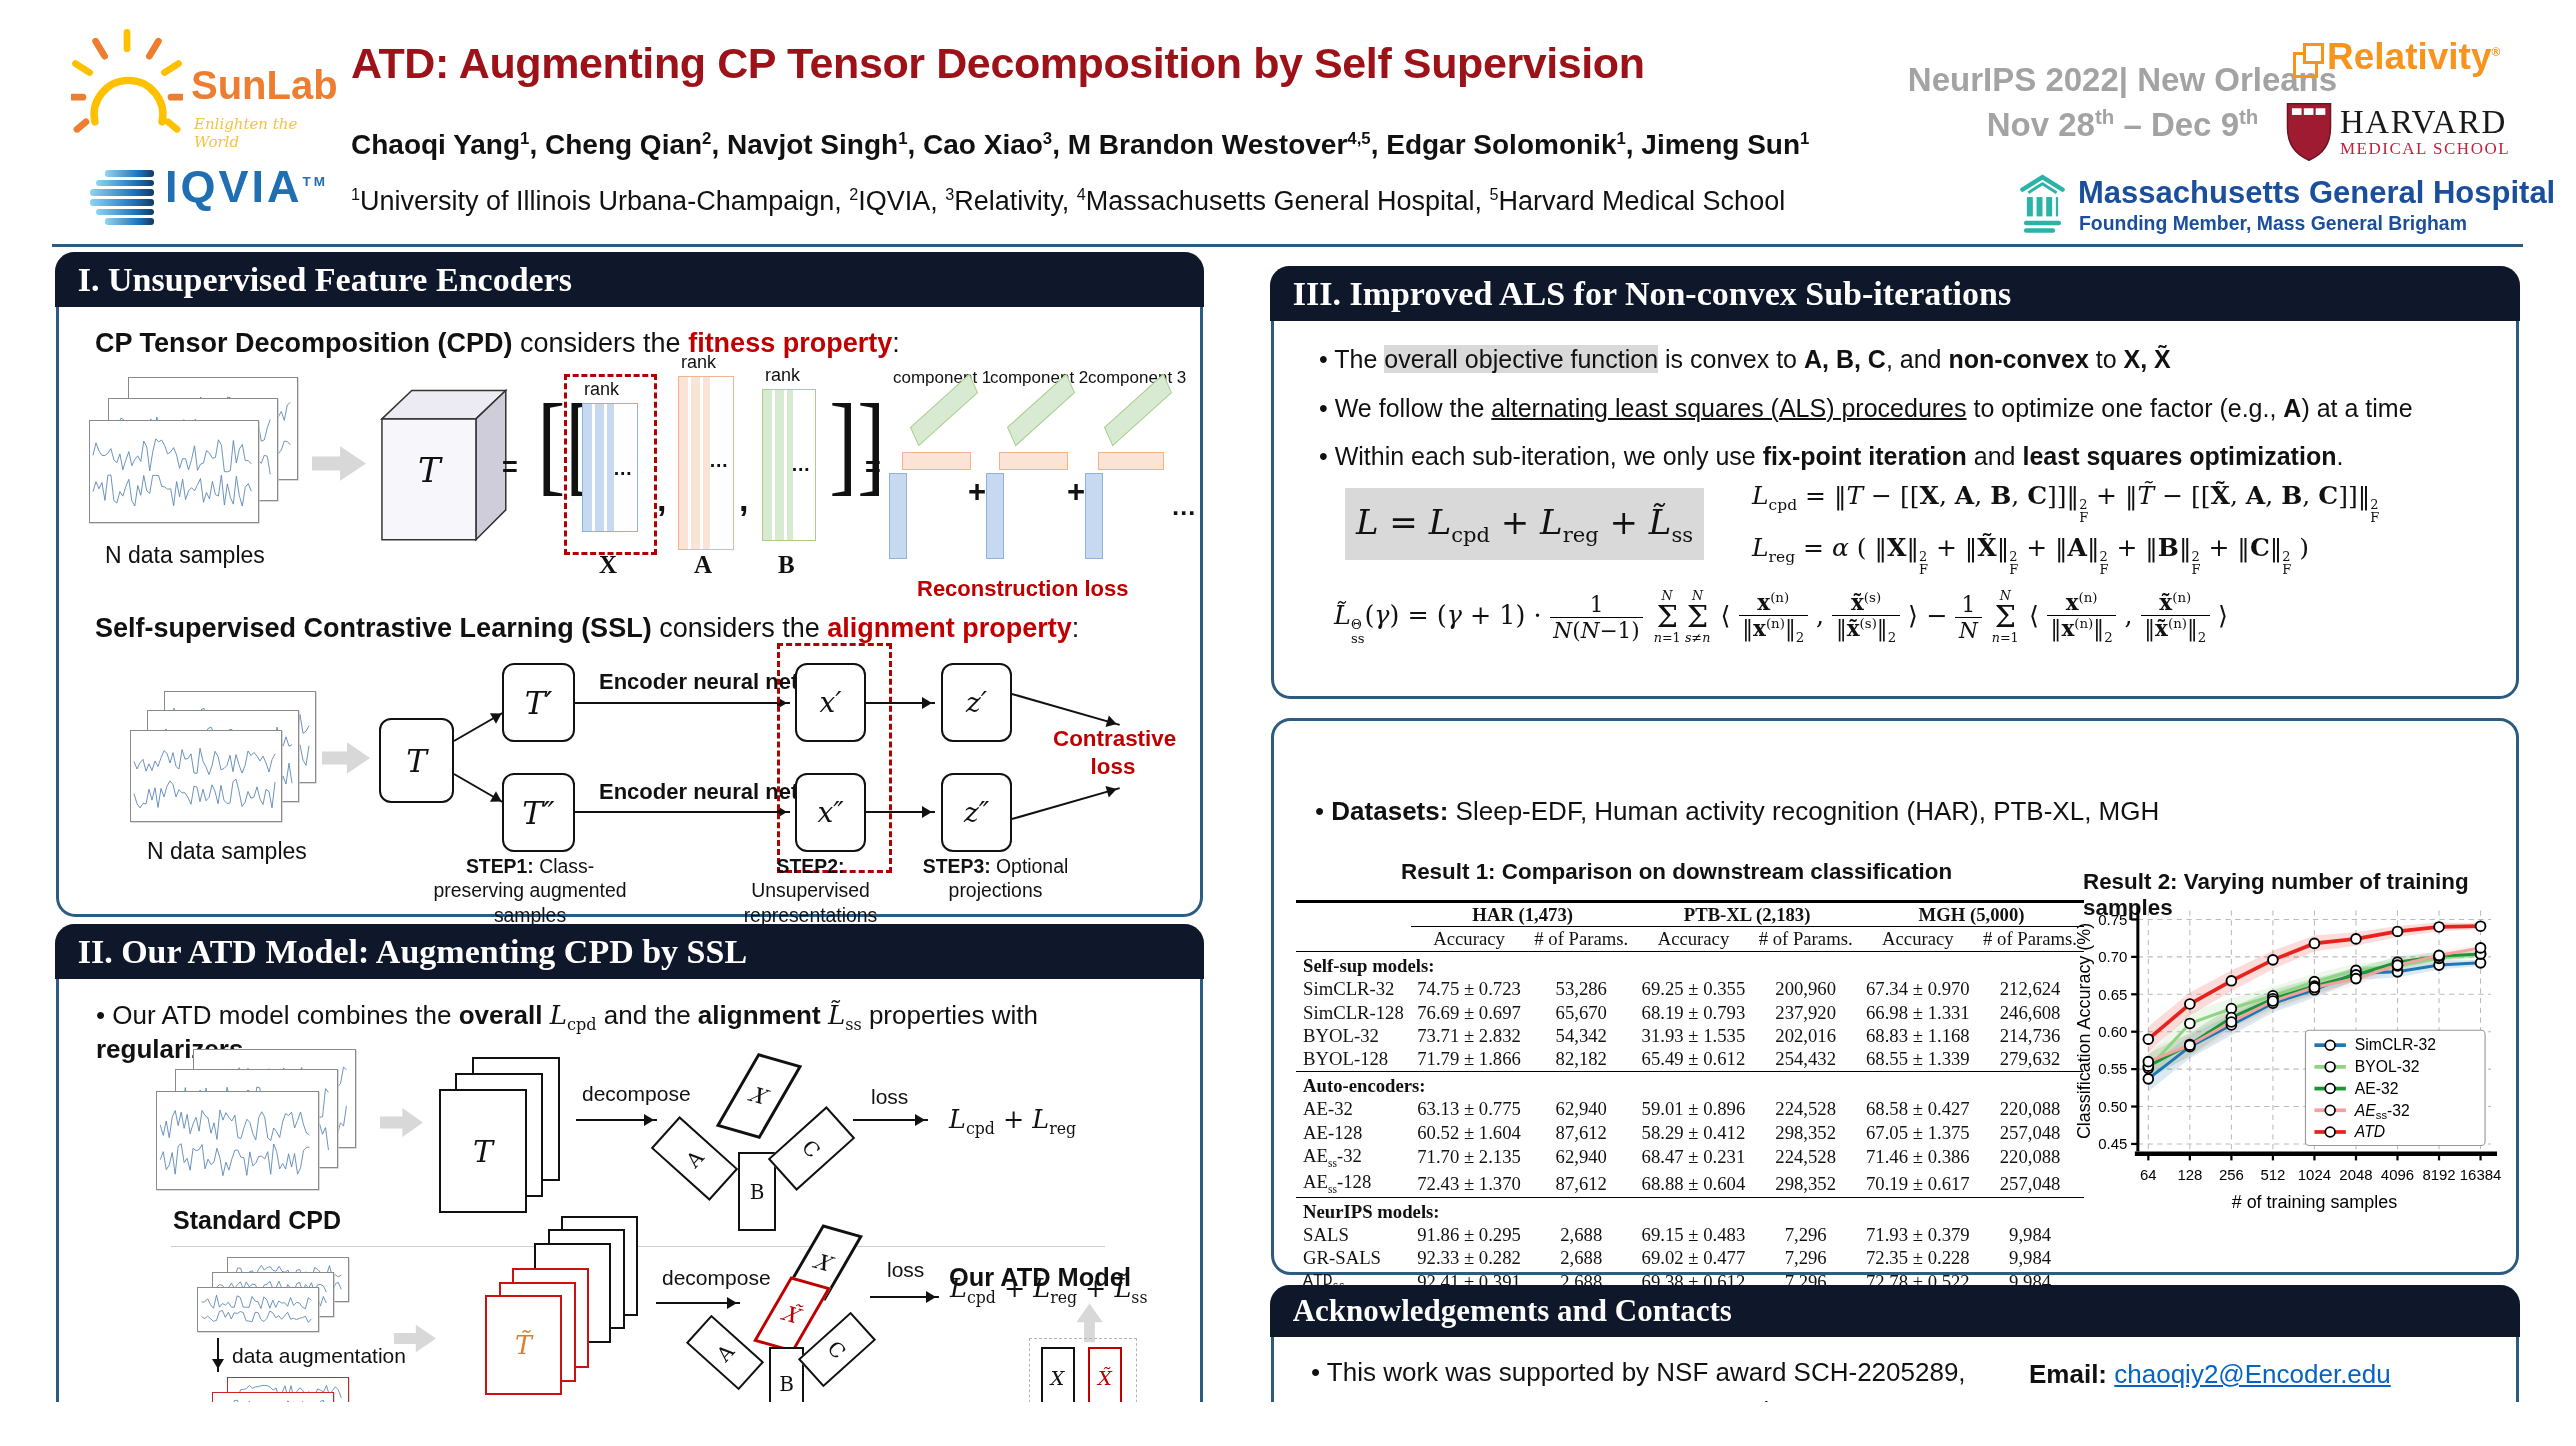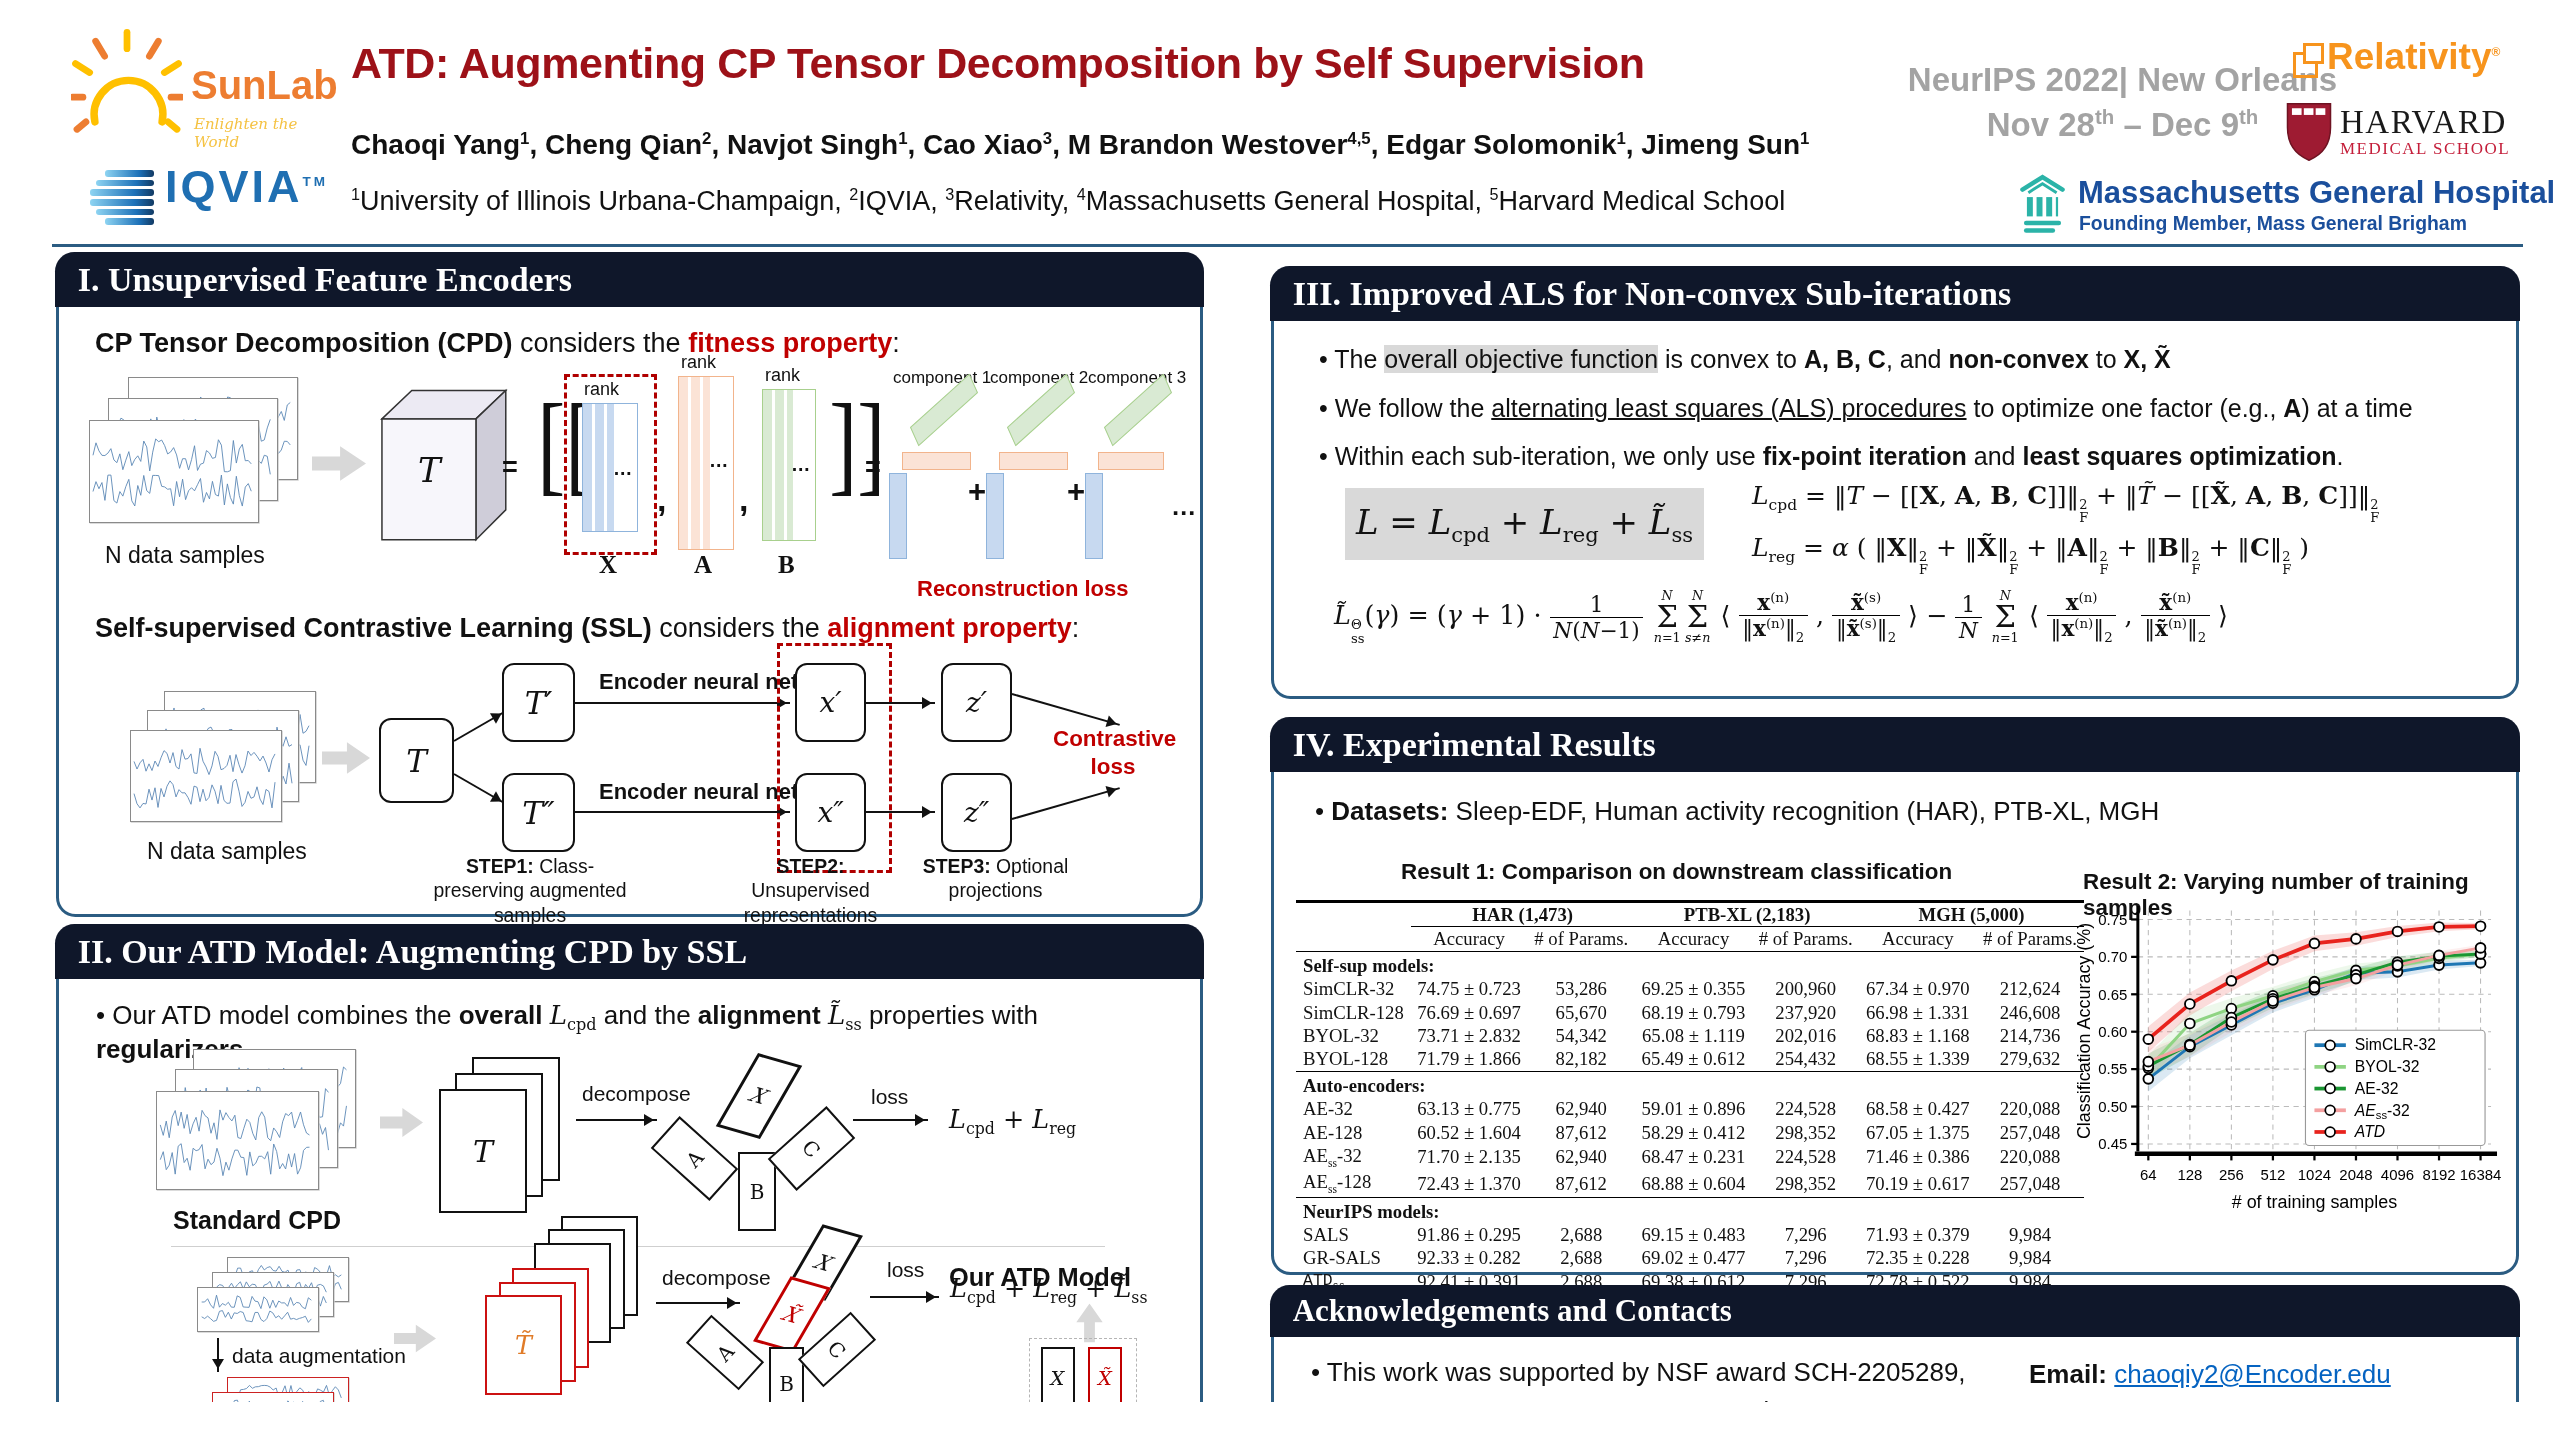--- a/index.html
+++ b/index.html
@@ -449,21 +449,20 @@
         </span> ⟨ <span class="frac">
           <span><b>x</b><sup>(n)</sup></span>
           <span>‖<b>x</b><sup>(n)</sup>‖<sub>2</sub></span>
         </span> , <span class="frac">
           <span><b>x̃</b><sup>(n)</sup></span>
           <span>‖<b>x̃</b><sup>(n)</sup>‖<sub>2</sub></span>
         </span> ⟩</div>
   </div>
 
   <div class="panel" style="left:1271px;top:718px;width:1242px;height:551px;">
-    <div class="pband">IV. Experimental Results</div>
     <div class="abs" style="left:41px;top:75px;font-size:26px;width:1151px;">• <b>Datasets:</b> Sleep-EDF, Human activity recognition (HAR), PTB-XL, MGH</div>
     <div class="abs bold" style="left:127px;top:138px;font-size:22.4px;">Result 1: Comparison on downstream classification</div>
     <table id="results-table" class="abs" style="left:22.4px;top:179px;">
         <tbody>
           <tr class="grphead">
             <td></td>
             <td colspan="2" class="grp">HAR (1,473)</td>
             <td colspan="2" class="grp">PTB-XL (2,183)</td>
             <td colspan="2" class="grp">MGH (5,000)</td>
           </tr>
@@ -494,21 +493,21 @@
             <td class="">65,670</td>
             <td class="">68.19 ± 0.793</td>
             <td class="">237,920</td>
             <td class="">66.98 ± 1.331</td>
             <td class="">246,608</td>
           </tr>
           <tr>
             <td class="nm">BYOL-32</td>
             <td class="">73.71 ± 2.832</td>
             <td class="">54,342</td>
-            <td class="">65.08 ± 1.119</td>
+            <td class="">31.93 ± 1.535</td>
             <td class="">202,016</td>
             <td class="">68.83 ± 1.168</td>
             <td class="">214,736</td>
           </tr>
           <tr>
             <td class="nm">BYOL-128</td>
             <td class="">71.79 ± 1.866</td>
             <td class="">82,182</td>
             <td class="">65.49 ± 0.612</td>
             <td class="">254,432</td>

